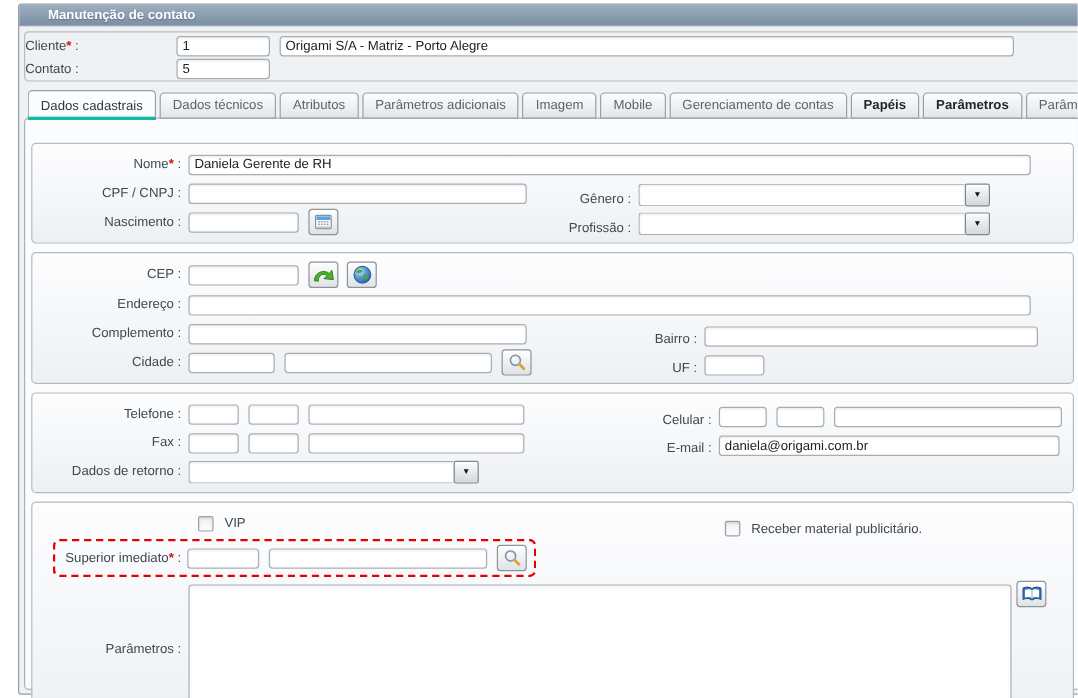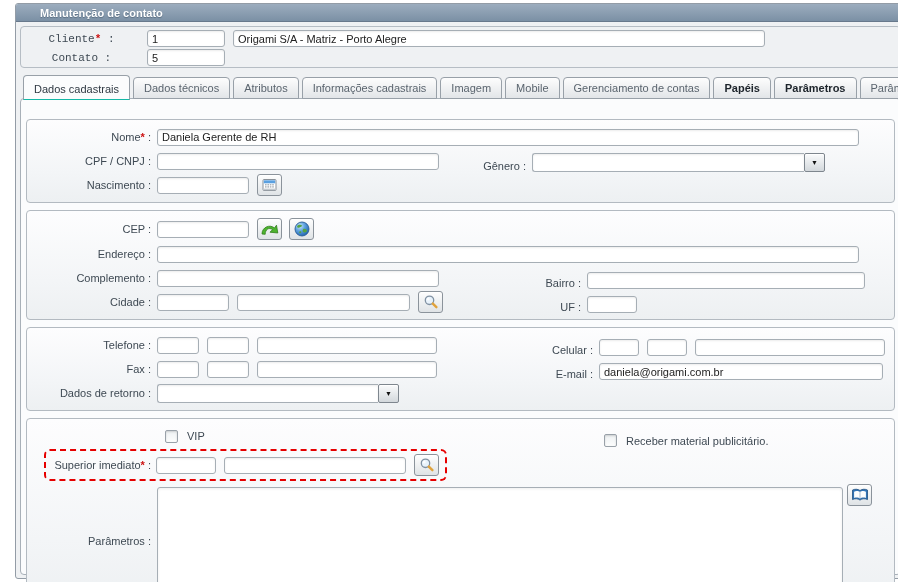--- a/index.html
+++ b/index.html
@@ -16,61 +16,61 @@
     height:18px; background:linear-gradient(#9cadbe,#7b90a5);
     border-bottom:1px solid #68798c; border-radius:2px 2px 0 0;
     color:#fff; font-weight:bold; padding:3px 0 0 24px;
     text-shadow:0 1px 1px rgba(40,60,80,.45); font-size:11px;
   }
   .headerbox {
     position:absolute; left:4px; top:22px; width:881px; height:42px;
     border:1px solid #b6bdc4; border-radius:4px; padding-top:2px;
   }
   .hrow { display:flex; align-items:center; height:19px; }
-  .hrow .lbl { width:126px; text-align:center; padding-right:5px; flex:none;font-family:Liberation Mono, monospace; }
+  .hrow .lbl { width:126px; text-align:left; padding-right:5px; flex:none; }
   .txt {
     height:17px; border:1px solid #a6aeb5; border-radius:3px; padding:0 4px;
     font:11px "Liberation Sans", sans-serif; color:#222; background:#fff;
     box-shadow:inset 0 1px 2px rgba(0,0,0,.08); margin-right:8px;
   }
   .req { color:#cc1111; font-weight:bold; vertical-align:top; }
   
   .tabs {
     position:absolute; left:4px; top:70px; width:889px; height:25px;
     display:flex; align-items:flex-end; gap:3px; padding-left:3px; z-index:3;
   }
   .tab {
     border:1px solid #98a0a8; border-radius:4px 4px 0 0;
     padding:4px 10px 3px; height:22px; white-space:nowrap;
     background:linear-gradient(#fdfdfd,#e2e5e8); color:#5a646e; cursor:default;
   }
   .tab.active {
     background:#fbfcfd; height:25px; padding-top:7px; margin-bottom:-1px;
-    border-bottom:1px solid #14b8a6; color:#2e3842;
+    border-bottom:3px solid #14b8a6; color:#2e3842;
   }
   .tab.bold { font-weight:bold; color:#1d242b; }
   
   .panel {
     position:absolute; left:4px; top:94px; width:881px; height:477px;
     border:1px solid #a8b0b8; border-radius:4px; background:#fbfcfd;
     padding:20px 5px; z-index:2;
   }
   .section {
     border:1px solid #b3bac1; border-radius:4px; margin-bottom:7px;
     background:linear-gradient(#fdfdfe 0%, #f3f5f7 65%, #edf0f2 100%);
     padding:5px 0;
   }
   .row { position:relative; display:flex; align-items:center; min-height:24px; padding:1px 0; }
   .row .lbl { width:130px; text-align:right; padding-right:6px; flex:none; }
   .rgroup { position:absolute; display:flex; align-items:flex-end; top:1px; bottom:1px; }
   .rg1 { left:395px; } .rg1 .lbl { width:110px; }
   .rg2 { left:438px; } .rg2 .lbl { width:122px; }
   .rg3 { left:448px; } .rg3 .lbl { width:124px; }
   
-  .w702{width:702px} .w612{width:532px} .w282{width:282px} .w284{width:284px}
+  .w702{width:702px} .w612{width:612px} .w282{width:282px} .w284{width:284px}
   .w278{width:278px} .w173{width:173px} .w182{width:182px} .w180{width:180px}
   .w190{width:190px} .w92{width:92px} .w78{width:78px} .w72{width:72px}
   .w60{width:60px} .w50{width:50px} .w42{width:42px} .w40{width:40px}
   
   .select { display:inline-flex; height:19px; margin-right:8px; }
   .select .sval {
     border:1px solid #a6aeb5; border-right:none; border-radius:3px 0 0 3px;
     background:#fff; box-shadow:inset 0 1px 2px rgba(0,0,0,.08);
   }
   .selw293 .sval { width:272px; } .selw242 .sval { width:221px; }
@@ -130,21 +130,21 @@
     <div class="hrow">
       <span class="lbl"><span>Contato</span><span> :</span></span>
       <input class="txt w78" value="5" style="">
     </div>
   </div>
 
   <div class="tabs">
     <div class="tab active">Dados cadastrais</div>
     <div class="tab">Dados técnicos</div>
     <div class="tab">Atributos</div>
-    <div class="tab">Informações cadastrais</div>
+    <div class="tab">Parâmetros adicionais</div>
     <div class="tab">Imagem</div>
     <div class="tab">Mobile</div>
     <div class="tab">Gerenciamento de contas</div>
     <div class="tab bold">Papéis</div>
     <div class="tab bold">Parâmetros</div>
     <div class="tab">Parâmetros</div>
   </div>
 
   <div class="panel">
 
@@ -177,20 +177,27 @@
                 <rect x="5.4" y="6.2" width="1.6" height="1.2"></rect>
                 <rect x="7.8" y="6.2" width="1.6" height="1.2"></rect>
                 <rect x="10.2" y="6.2" width="1.6" height="1.2"></rect>
               <rect x="3" y="8.3" width="1.6" height="1.2"></rect>
                 <rect x="5.4" y="8.3" width="1.6" height="1.2"></rect>
                 <rect x="7.8" y="8.3" width="1.6" height="1.2"></rect>
                 <rect x="10.2" y="8.3" width="1.6" height="1.2"></rect>
             </g>
           </svg>
         </button>
+        <div class="rgroup rg1">
+          <span class="lbl"><span>Profissão</span><span> :</span></span>
+          <div class="select selw293">
+            <div class="sval"></div>
+            <div class="sbtn">▼</div>
+          </div>
+        </div>
       </div>
     </div>
 
     <div class="section">
       <div class="row" style="min-height:26px;">
         <span class="lbl"><span>CEP</span><span> :</span></span>
         <input class="txt w92" style="">
         <button class="ibtn">
           <svg width="19" height="14" viewBox="0 0 19 14">
             <path d="M2 12 C2 5 10 2 14.5 6 L16.5 3.2 L17.8 11 L10 10.2 L12.6 7.6 C8.8 5 5.2 7.5 5.2 12.3 Z" fill="#4db32e" stroke="#2e7d1a" stroke-width="0.8" stroke-linejoin="round"></path>

